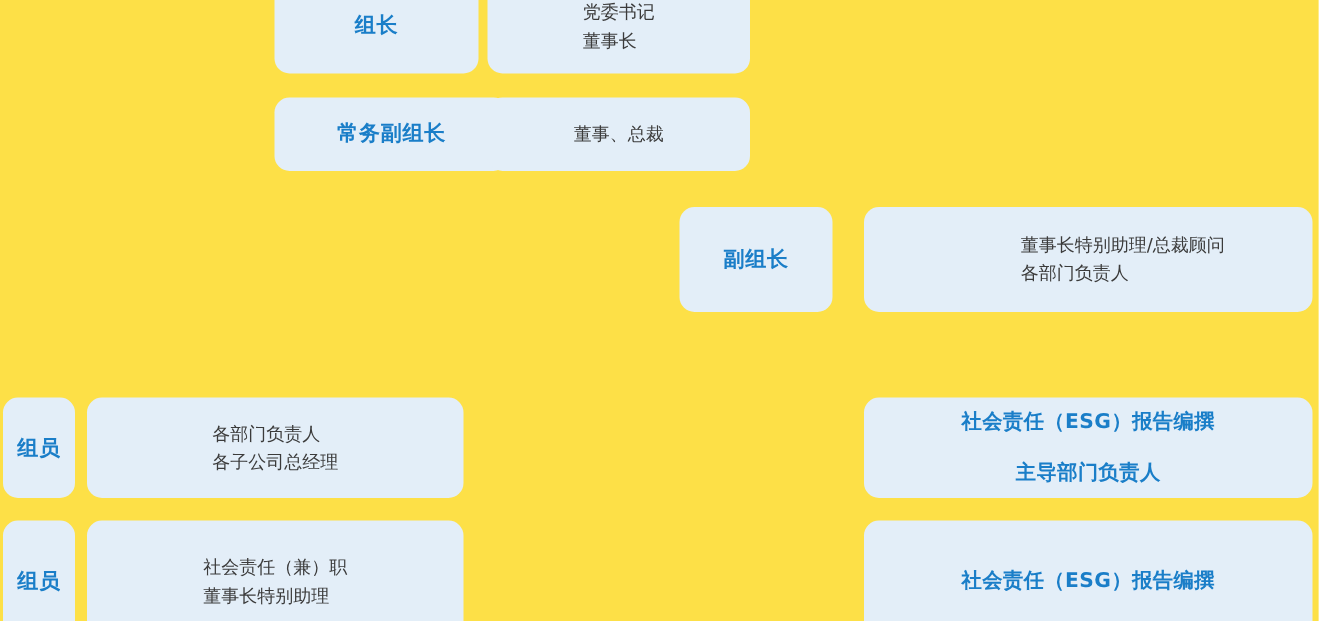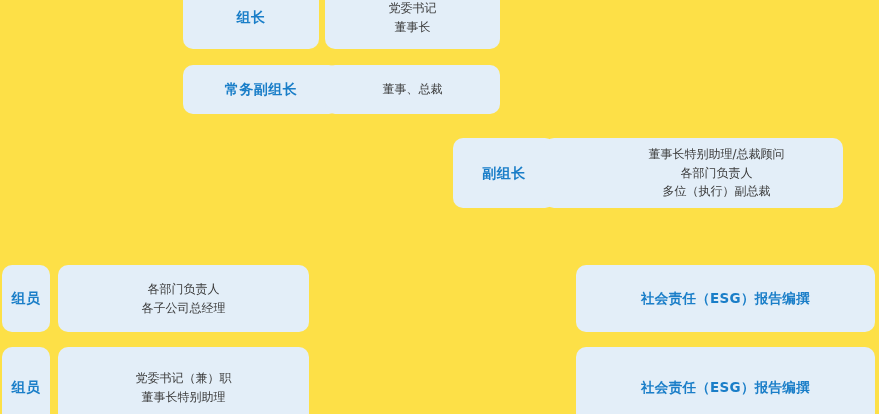--- a/index.html
+++ b/index.html
@@ -39,21 +39,21 @@
     letter-spacing: 0.5px;
     line-height: 1.5;
   }
   
   .card.detail {
     align-items: center;
   }
   .card.detail .lines {
     display: flex;
     flex-direction: column;
-    align-items: center;
+    align-items: flex-start;
   }
   .card.detail .line {
     color: #3b3b3b;
     font-size: 12px;
     font-weight: normal;
     line-height: 1.55;
     white-space: nowrap;
   }
   
   .card.emphasis .line {
@@ -77,21 +77,21 @@
   }
 
   
   #c-leader        { left: 183px; top: -14px;  width: 136px; height: 63px; }
   #c-leader-detail { left: 325px; top: -14px;  width: 175px; height: 63px; }
 
   #c-deputy        { left: 183px; top: 65px;   width: 156px; height: 49px; }
   #c-deputy-detail { left: 325px; top: 65px;   width: 175px; height: 49px; }
 
   #c-vice          { left: 453px; top: 138px;  width: 102px; height: 70px; justify-content: center; }
-  #c-vice-detail   { left: 544px; top: 138px;  width: 299px; height: 70px; padding-left: 46px; }
+  #c-vice-detail   { left: 576px; top: 138px;  width: 299px; height: 70px; padding-left: 46px; }
 
   #c-member1-tab   { left: 2px;   top: 265px;  width: 48px;  height: 67px; }
   #c-member1       { left: 58px;  top: 265px;  width: 251px; height: 67px; }
   #c-esg1          { left: 576px; top: 265px;  width: 299px; height: 67px; }
 
   #c-member2-tab   { left: 2px;   top: 347px;  width: 48px;  height: 81px; }
   #c-member2       { left: 58px;  top: 347px;  width: 251px; height: 81px; }
   #c-esg2          { left: 576px; top: 347px;  width: 299px; height: 81px; }
 </style>
 </head>
@@ -118,43 +118,43 @@
     </div>
   </div>
 
   <div class="card role" id="c-vice">
     <span class="line">副组长</span>
   </div>
   <div class="card detail" id="c-vice-detail">
     <div class="lines">
       <span class="line">董事长特别助理/总裁顾问</span>
       <span class="line">各部门负责人</span>
-      <span class="line">多位（执行）副总裁</span>
     </div>
   </div>
 
   <div class="card tab" id="c-member1-tab">
     <span class="line">组员</span>
   </div>
   <div class="card detail" id="c-member1">
     <div class="lines">
       <span class="line">各部门负责人</span>
       <span class="line">各子公司总经理</span>
     </div>
   </div>
   <div class="card emphasis" id="c-esg1">
     <span class="line">社会责任（ESG）报告编撰</span>
+    <span class="line">主导部门负责人</span>
   </div>
 
   <div class="card tab" id="c-member2-tab">
     <span class="line">组员</span>
   </div>
   <div class="card detail" id="c-member2">
     <div class="lines">
-      <span class="line">党委书记（兼）职</span>
+      <span class="line">社会责任（兼）职</span>
       <span class="line">董事长特别助理</span>
     </div>
   </div>
   <div class="card emphasis" id="c-esg2">
     <span class="line">社会责任（ESG）报告编撰</span>
   </div>
 
 </div>
 
 </body></html>

